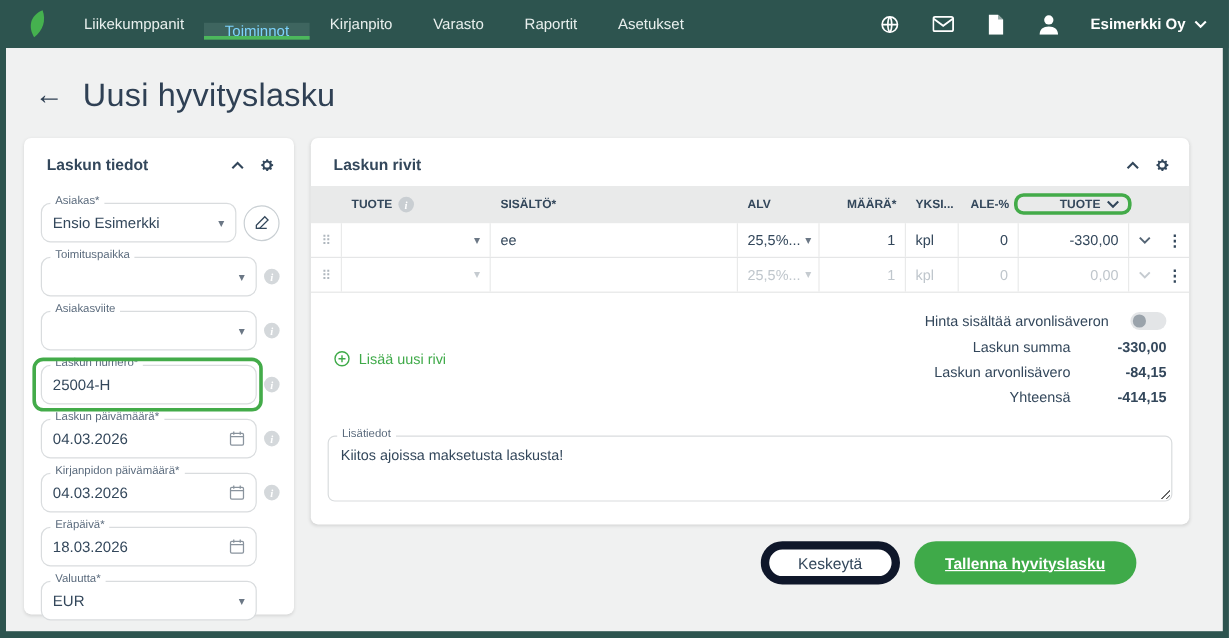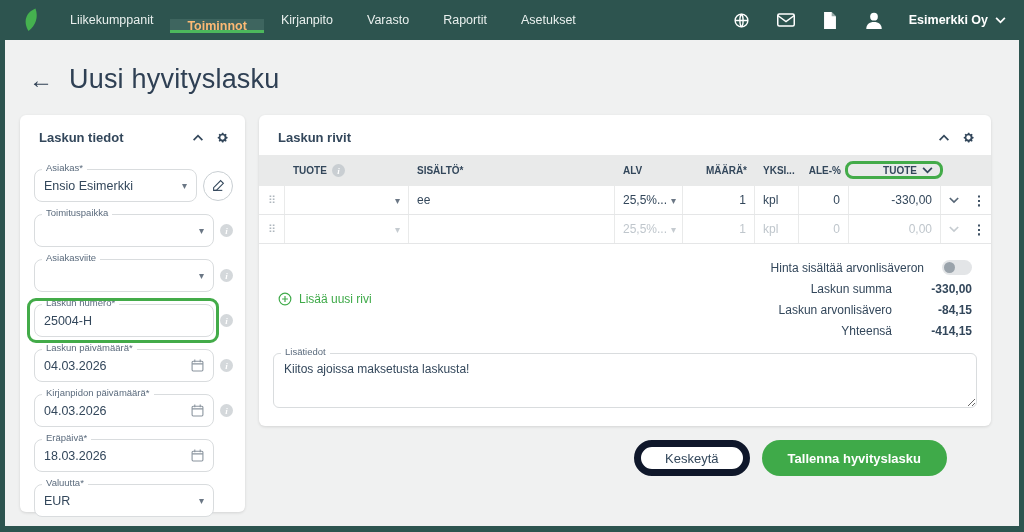--- a/index.html
+++ b/index.html
@@ -19,21 +19,21 @@
     height:40px; margin:0 -5px; padding:0 18px 0 13px;
     background:#2d544f; display:flex; align-items:center;
   }
   .logo-wrap { display:flex; align-items:center; padding:0 14px 0 10px; }
   .nav { display:flex; align-items:stretch; }
   .nav-item {
     display:flex; align-items:center; padding:0 17px;
     color:#e9f0ee; font-size:12.5px; cursor:pointer; position:relative;
   }
   .nav-item.active {
-    background:#3e655f; color:#fdba74; font-weight:bold;margin-top:12px;
+    background:#3e655f; color:#7dd3fc; font-weight:normal;margin-top:12px;
   }
   .nav-item.active::after {
     content:""; position:absolute; left:0; right:0; bottom:0; height:3px; background:#4cb85c;
   }
   .topbar-right { margin-left:auto; display:flex; align-items:center; gap:26px; }
   .top-icon { width:18px; height:18px; display:flex; align-items:center; justify-content:center; cursor:pointer; }
   .company { color:#ffffff; font-size:12.5px; font-weight:bold; display:flex; align-items:center; gap:7px; cursor:pointer; }
   
   .content {
     height:486px; background:#f0f1f1; overflow:hidden;
@@ -108,32 +108,32 @@
   
   .under-table { display:flex; padding:13px 19px 0 19px; }
   .add-row { display:flex; align-items:center; gap:7px; color:#3faa49; font-size:12px; cursor:pointer; }
   .totals { margin-left:auto; width:300px; }
   .tot-row { display:flex; align-items:center; justify-content:flex-end; gap:18px; height:21px; font-size:12px; }
   .tot-label { color:#33475b; }
   .tot-value { width:62px; text-align:right; font-weight:bold; color:#33475b; }
   .switch { width:30px; height:15px; background:#e3e5e7; border-radius:8px; position:relative; cursor:pointer; }
   .switch .knob { position:absolute; left:2px; top:2px; width:11px; height:11px; border-radius:50%; background:#9aa3ab; }
   
-  .notes-wrap { position:relative; margin:12px 14px 0 14px; }
+  .notes-wrap { position:relative; margin:22px 14px 0 14px; }
   .notes-area {
     width:100%; height:55px; border:1px solid #d9dcde; border-radius:6px;
     font-family:"Liberation Sans", sans-serif; font-size:12px; color:#33475b;
     padding:8px 10px; resize:both; outline:none;
   }
   .card-bottom-pad { height:14px; }
   
   .actions { display:flex; justify-content:flex-end; gap:12px; padding:14px 0 0 0; }
   .btn { border-radius:20px; height:36px; font-size:13px; cursor:pointer; font-family:"Liberation Sans", sans-serif; }
   .btn-cancel { background:#ffffff; color:#33475b; border:7px solid #0f172a; padding:0 24px; }
-  .btn-save { background:#3faa49; color:#ffffff; border:none; font-weight:bold; padding:0 26px; }
+  .btn-save { background:#3faa49; color:#ffffff; border:none; font-weight:bold; padding:0 26px;text-decoration:underline; }
   svg { display:block; }
 </style>
 </head>
 <body>
 
 <div class="frame">
 
   <div class="topbar">
     <div class="logo-wrap">
       <svg width="16" height="26" viewBox="0 0 16 26">

